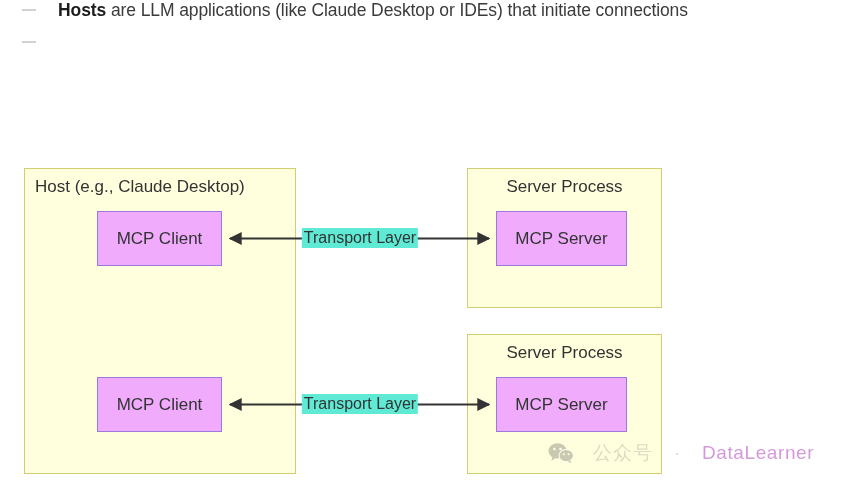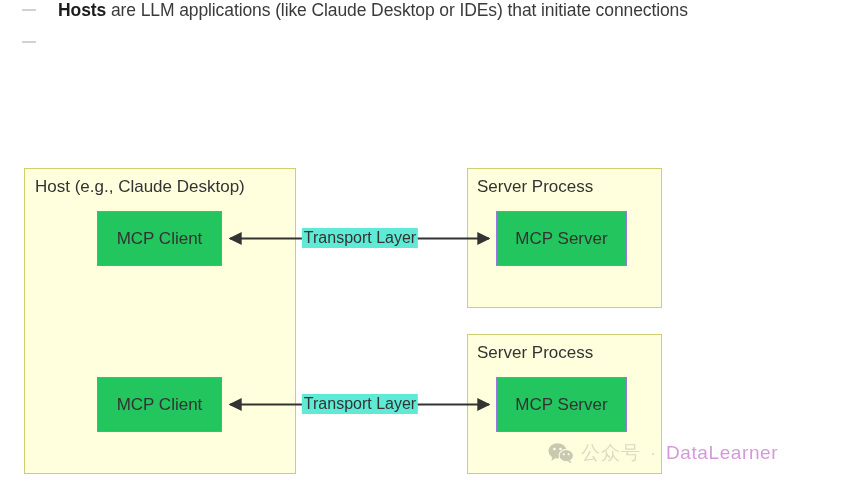--- a/index.html
+++ b/index.html
@@ -62,36 +62,36 @@
 
   .group-box {
     position: absolute;
     background: #ffffde;
     border: 1.5px solid #cfcf72;
     box-sizing: border-box;
   }
   .group-label {
     position: absolute;
     top: 8px;
-    left: 9px;
+    left: 0;
     right: 0;
-    text-align: left;
+    text-align: center;
     font-size: 17px;
     color: #333333;
     white-space: nowrap;
   }
   .group-label.left-align {
     text-align: left;
     left: 10px;
     right: auto;
   }
 
   .node-box {
     position: absolute;
-    background: #22c55e;
+    background: #f0abfc;
     border: 1.5px solid #9a79e0;
     box-sizing: border-box;
     display: flex;
     align-items: center;
     justify-content: center;
     font-size: 17px;
     color: #333333;
     white-space: nowrap;
   }
 
@@ -114,21 +114,21 @@
     transform: translate(-50%, -50%);
   }
 
   
   .watermark {
     position: absolute;
     left: 548px;
     top: 440px;
     display: flex;
     align-items: center;
-    gap: 7px;
+    gap: 19px;
     opacity: 0.45;
     font-size: 19px;
     color: #9a9a9a;
     letter-spacing: 0.6px;
     white-space: nowrap;
   }
   .wechat-icon { flex: 0 0 auto; display: block; }
   .wm-cn { color: #b0b0a2; letter-spacing: 1px; }
   .wm-dot { color: #b5b5b5; margin: 0 2px; }
   .wm-name { color: #a21caf; }

